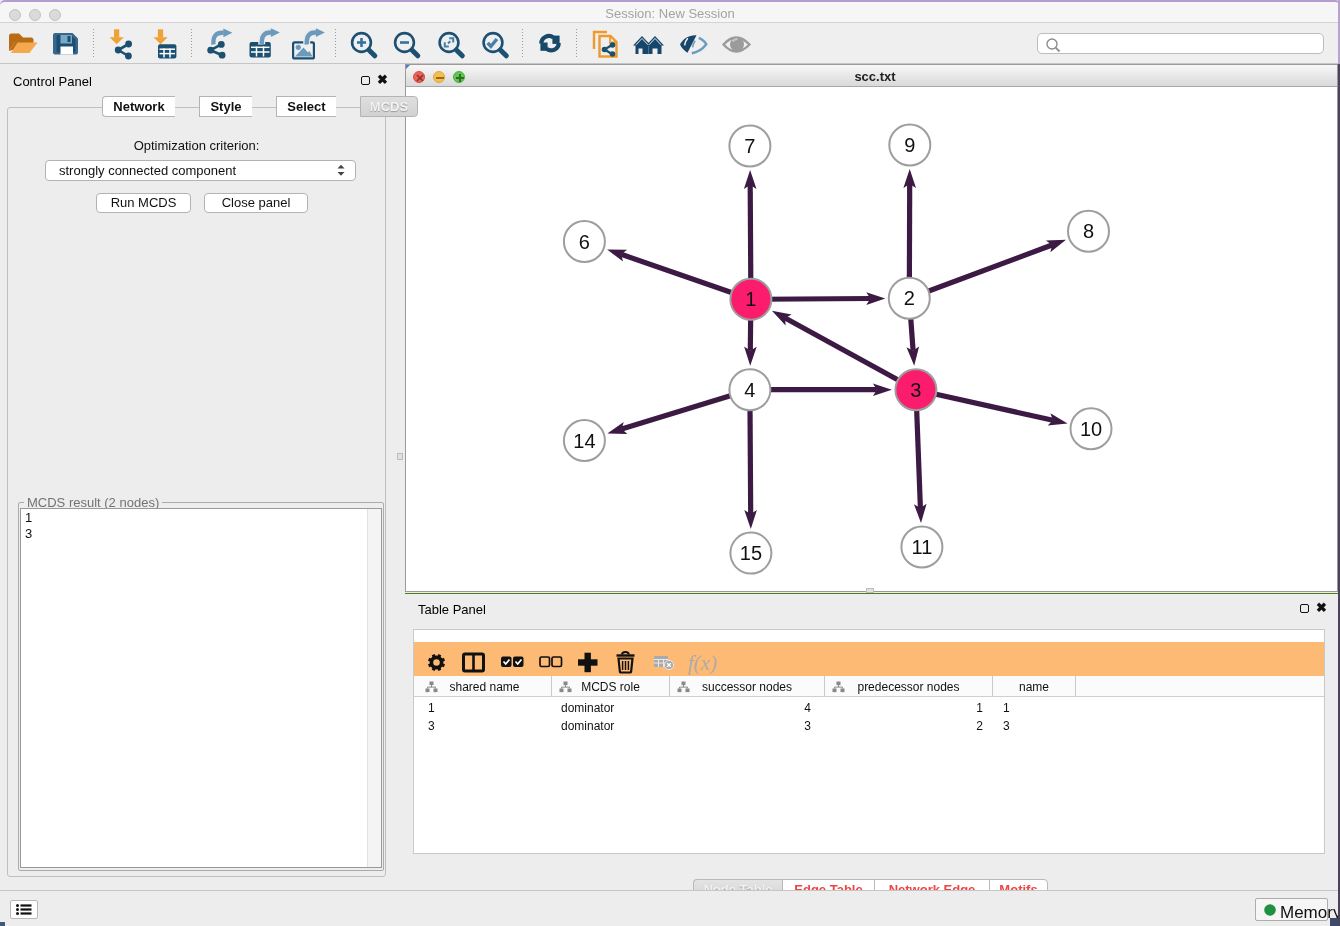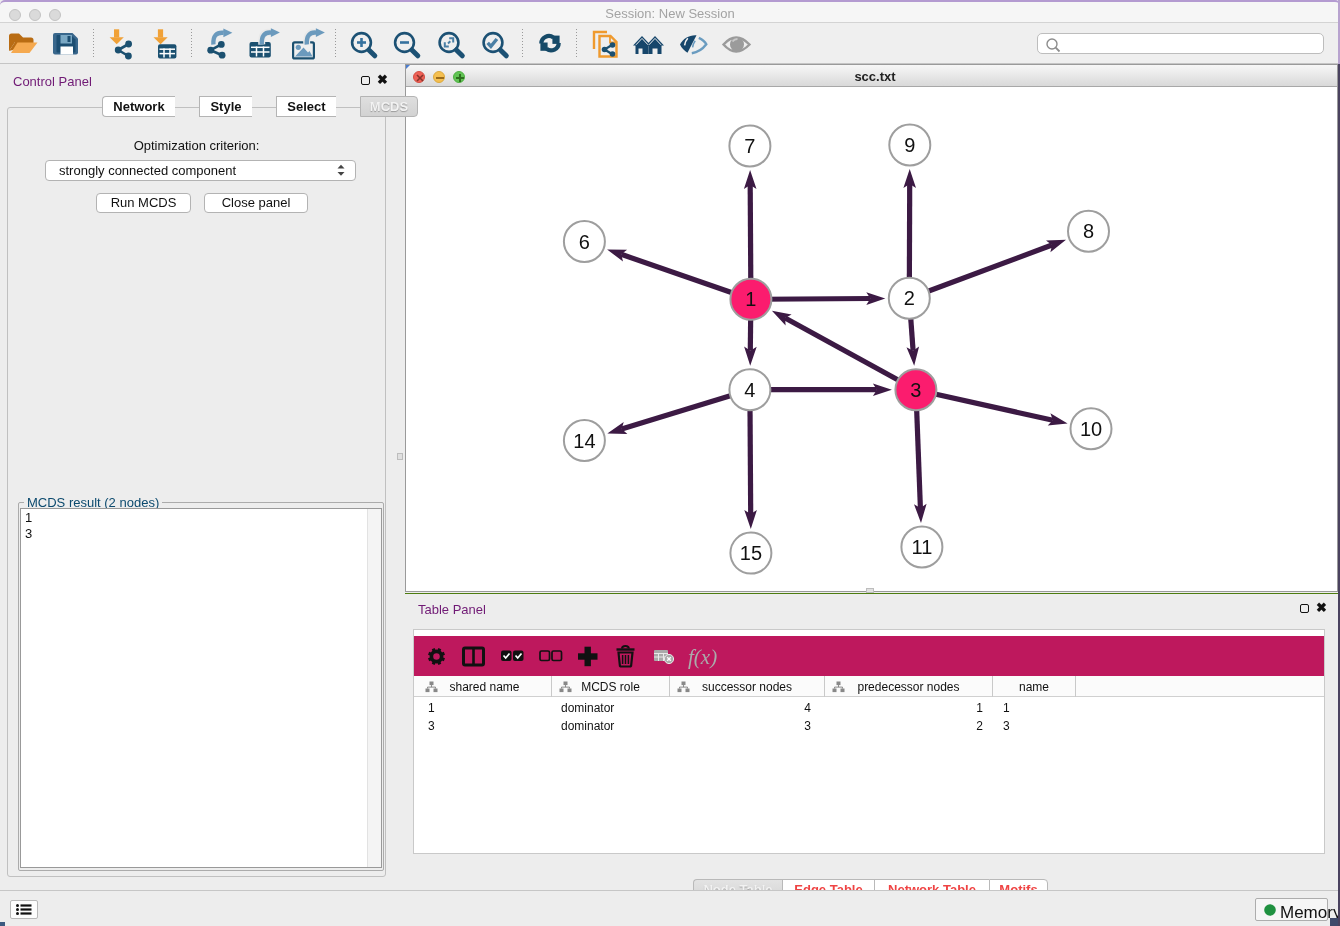--- a/index.html
+++ b/index.html
@@ -9,45 +9,45 @@
 #titlebar{position:absolute;left:0;top:0;width:1340px;height:23px;background:#f6f6f6;border-top:2px solid #b49bd1;border-bottom:1px solid #d3d3d3;border-radius:5px 5px 0 0;padding-left:44px;}
 #titlebar .dot{position:absolute;top:7px;width:12px;height:12px;border-radius:50%;background:#dadada;border:1px solid #c3c3c3;}
 #titlebar .t{position:absolute;top:4px;left:0;width:100%;text-align:center;font-size:13px;color:#a3a3a3;}
 
 #toolbar{position:absolute;left:0;top:23px;width:1340px;height:41px;background:#efefef;border-bottom:1px solid #c5c5c5;}
 #toolbar svg{position:absolute;top:0;left:0;}
 .vsep{position:absolute;top:6px;height:30px;width:1px;background-image:linear-gradient(#9a9a9a 33%, rgba(0,0,0,0) 0%);background-size:1px 3px;background-repeat:repeat-y;}
 #searchbox{position:absolute;left:1037px;top:10px;width:287px;height:21px;background:#fff;border:1px solid #bdbdbd;border-radius:5px;}
 
 #cpanel{position:absolute;left:0;top:64px;width:394px;height:826px;}
-.panhead{font-size:13px;color:#701a75;}
+.panhead{font-size:13px;color:#000000;}
 .sqicon{width:9px;height:9px;border:1.6px solid #111;border-radius:2px;display:inline-block;}
 .xicon{font-size:13px;font-weight:bold;color:#111;}
 #cp-tabs{position:absolute;top:32px;left:78px;height:21px;display:flex;z-index:3;}
 .tab{height:21px;font-size:13px;font-weight:bold;color:#111;background:#fff;border:1px solid #b4b4b4;border-right:none;display:flex;align-items:center;justify-content:center;margin-left:24px;}
 .tab.first{border-radius:4px 0 0 4px;}
 .tab.sel{background:linear-gradient(#dfdfdf,#d2d2d2);color:#f3f3f3;text-shadow:0 1px 1px #9a9a9a;border-radius:0 4px 4px 0;border-right:1px solid #b4b4b4;}
 #cp-body{position:absolute;left:7px;top:43px;width:379px;height:770px;border:1px solid #c0c0c0;border-radius:3px;background:#ededed;}
 #optlabel{position:absolute;top:30px;left:0;width:100%;text-align:center;font-size:13px;color:#111;}
 #optsel{position:absolute;left:37px;top:52px;width:311px;height:21px;background:#fff;border:1px solid #b3b3b3;border-radius:4px;font-size:13px;color:#111;line-height:19px;padding-left:13px;}
 .btn{position:absolute;height:20px;background:#fff;border:1px solid #b3b3b3;border-radius:4px;font-size:13px;color:#111;text-align:center;line-height:18px;}
 #fs{position:absolute;left:10px;top:394px;width:366px;height:369px;border:1px solid #ababab;border-radius:2px;}
-#fs .legend{position:absolute;top:-8px;left:5px;background:#ededed;padding:0 3px;font-size:13px;color:#0c4a6e;}
+#fs .legend{position:absolute;top:-8px;left:5px;background:#ededed;padding:0 3px;font-size:13px;color:#737373;}
 #fs .ta{position:absolute;left:1px;top:5px;width:362px;height:360px;background:#fff;border:1px solid #999;font-size:13px;color:#111;line-height:16px;padding:1px 0 0 4px;}
 #fs .sb{position:absolute;right:0px;top:0px;width:14px;height:358px;background:#f4f4f4;border-left:1px solid #e2e2e2;}
 
 #netwin{position:absolute;left:405px;top:64px;width:933px;height:528px;border:1px solid #9a9a9a;background:#fff;}
 #nethead{position:absolute;left:0;top:0;width:100%;height:22px;background:linear-gradient(#f7f7f7,#d9d9d9);border-bottom:1px solid #a8a8a8;}
 #nethead .t{position:absolute;top:4px;left:0;width:100%;text-align:center;font-size:13px;font-weight:bold;color:#222;}
 .tl{position:absolute;top:6px;width:12px;height:12px;border-radius:50%;}
 #netcanvas{position:absolute;left:0;top:22px;width:931px;height:504px;background:#fff;}
 
 #tpanel{position:absolute;left:405px;top:593px;width:935px;height:297px;background:#ededed;border-top:1px solid #4d7c0f;}
 #tp-box{position:absolute;left:8px;top:35px;width:912px;height:225px;background:#fff;border:1px solid #c9c9c9;}
-#tp-toolbar{position:absolute;left:0;top:6px;width:100%;height:45px;background:#be185d;border-bottom:1px solid #d4d4d4;}
+#tp-toolbar{position:absolute;left:0;top:12px;width:100%;height:45px;background:#fdba74;border-bottom:1px solid #d4d4d4;}
 #tp-header{position:absolute;left:0;top:46px;width:100%;height:21px;background:#fbfbfb;border-bottom:1px solid #d0d0d0;font-size:12px;color:#111;}
 .th{position:absolute;top:0;height:21px;border-right:1px solid #c9c9c9;display:flex;align-items:center;justify-content:center;}
 .th svg{position:absolute;left:7px;top:5px;}
 .td{position:absolute;font-size:12px;color:#111;height:17px;line-height:17px;}
 #tp-tabs{position:absolute;left:288px;top:285px;height:16px;display:flex;}
 .btab{height:20px;font-size:13px;font-weight:bold;color:#ef4444;background:#fff;border:1px solid #b9b9b9;border-right:none;display:flex;align-items:center;justify-content:center;}
 .btab.first{border-radius:4px 0 0 4px;background:linear-gradient(#e3e3e3,#d6d6d6);color:#f2f2f2;text-shadow:0 1px 1px #a0a0a0;}
 .btab.last{border-radius:0 4px 4px 0;border-right:1px solid #b9b9b9;}
 
 #statusbar{position:absolute;left:0;top:890px;width:1340px;height:36px;background:#ededed;border-top:1px solid #c6c6c6;}
@@ -437,21 +437,21 @@
     <div class="td" style="left:589px;top:70px;">1</div>
     <div class="td" style="left:14px;top:88px;">3</div>
     <div class="td" style="left:147px;top:88px;">dominator</div>
     <div class="td" style="left:256px;top:88px;width:141px;text-align:right;">3</div>
     <div class="td" style="left:411px;top:88px;width:158px;text-align:right;">2</div>
     <div class="td" style="left:589px;top:88px;">3</div>
   </div>
   <div id="tp-tabs">
     <div class="btab first" style="width:89px;">Node Table</div>
     <div class="btab" style="width:92px;">Edge Table</div>
-    <div class="btab" style="width:115px;">Network Table</div>
+    <div class="btab" style="width:115px;">Network Edge</div>
     <div class="btab last" style="width:59px;">Motifs</div>
   </div>
 </div>
 
 <div id="statusbar">
   <div id="listbtn">
     <svg width="26" height="17" viewBox="0 0 26 17">
       <g fill="#111">
         <circle cx="6.5" cy="4.5" r="1.5"></circle>
           <circle cx="6.5" cy="8.5" r="1.5"></circle>

